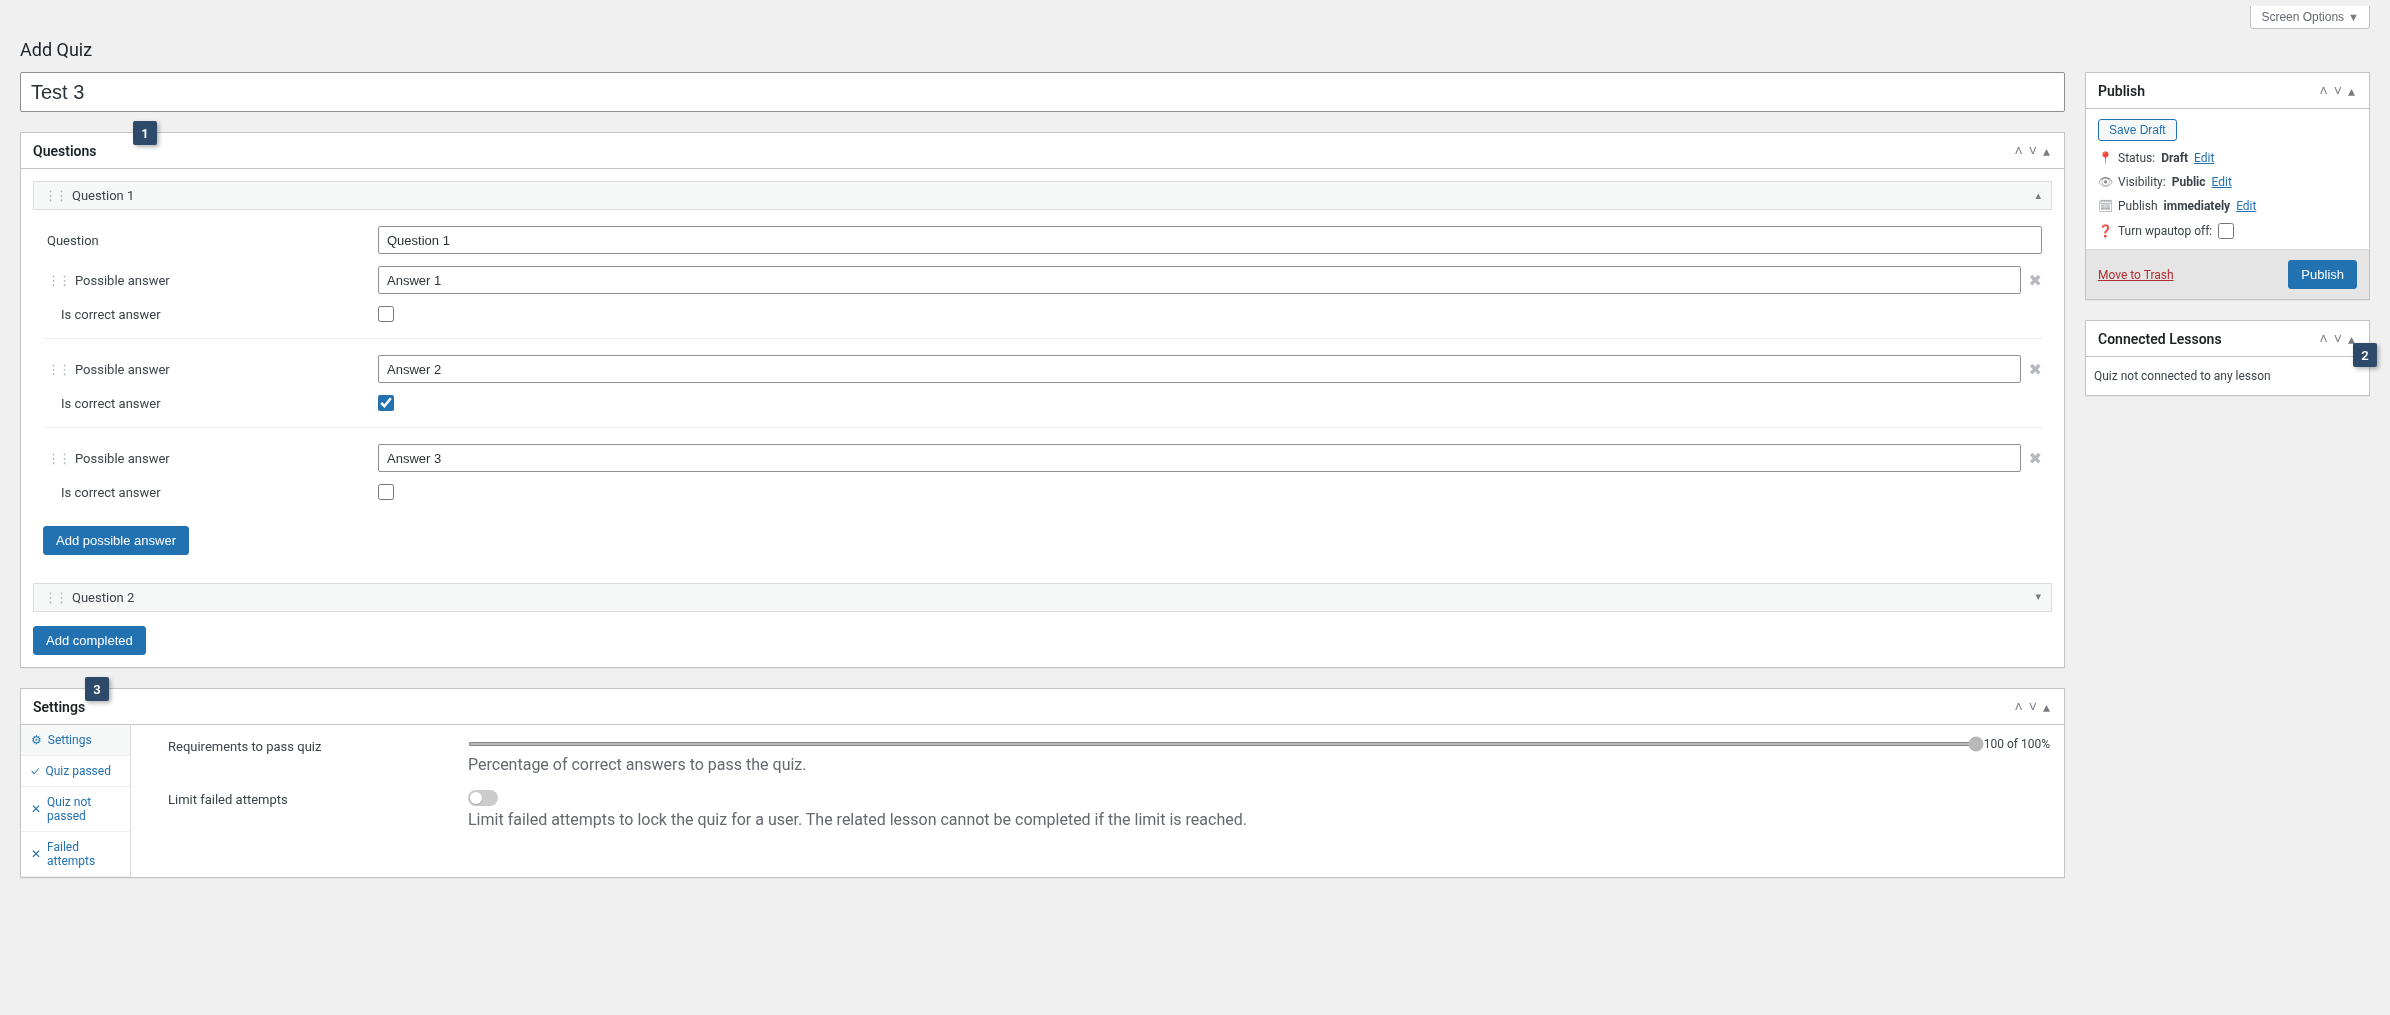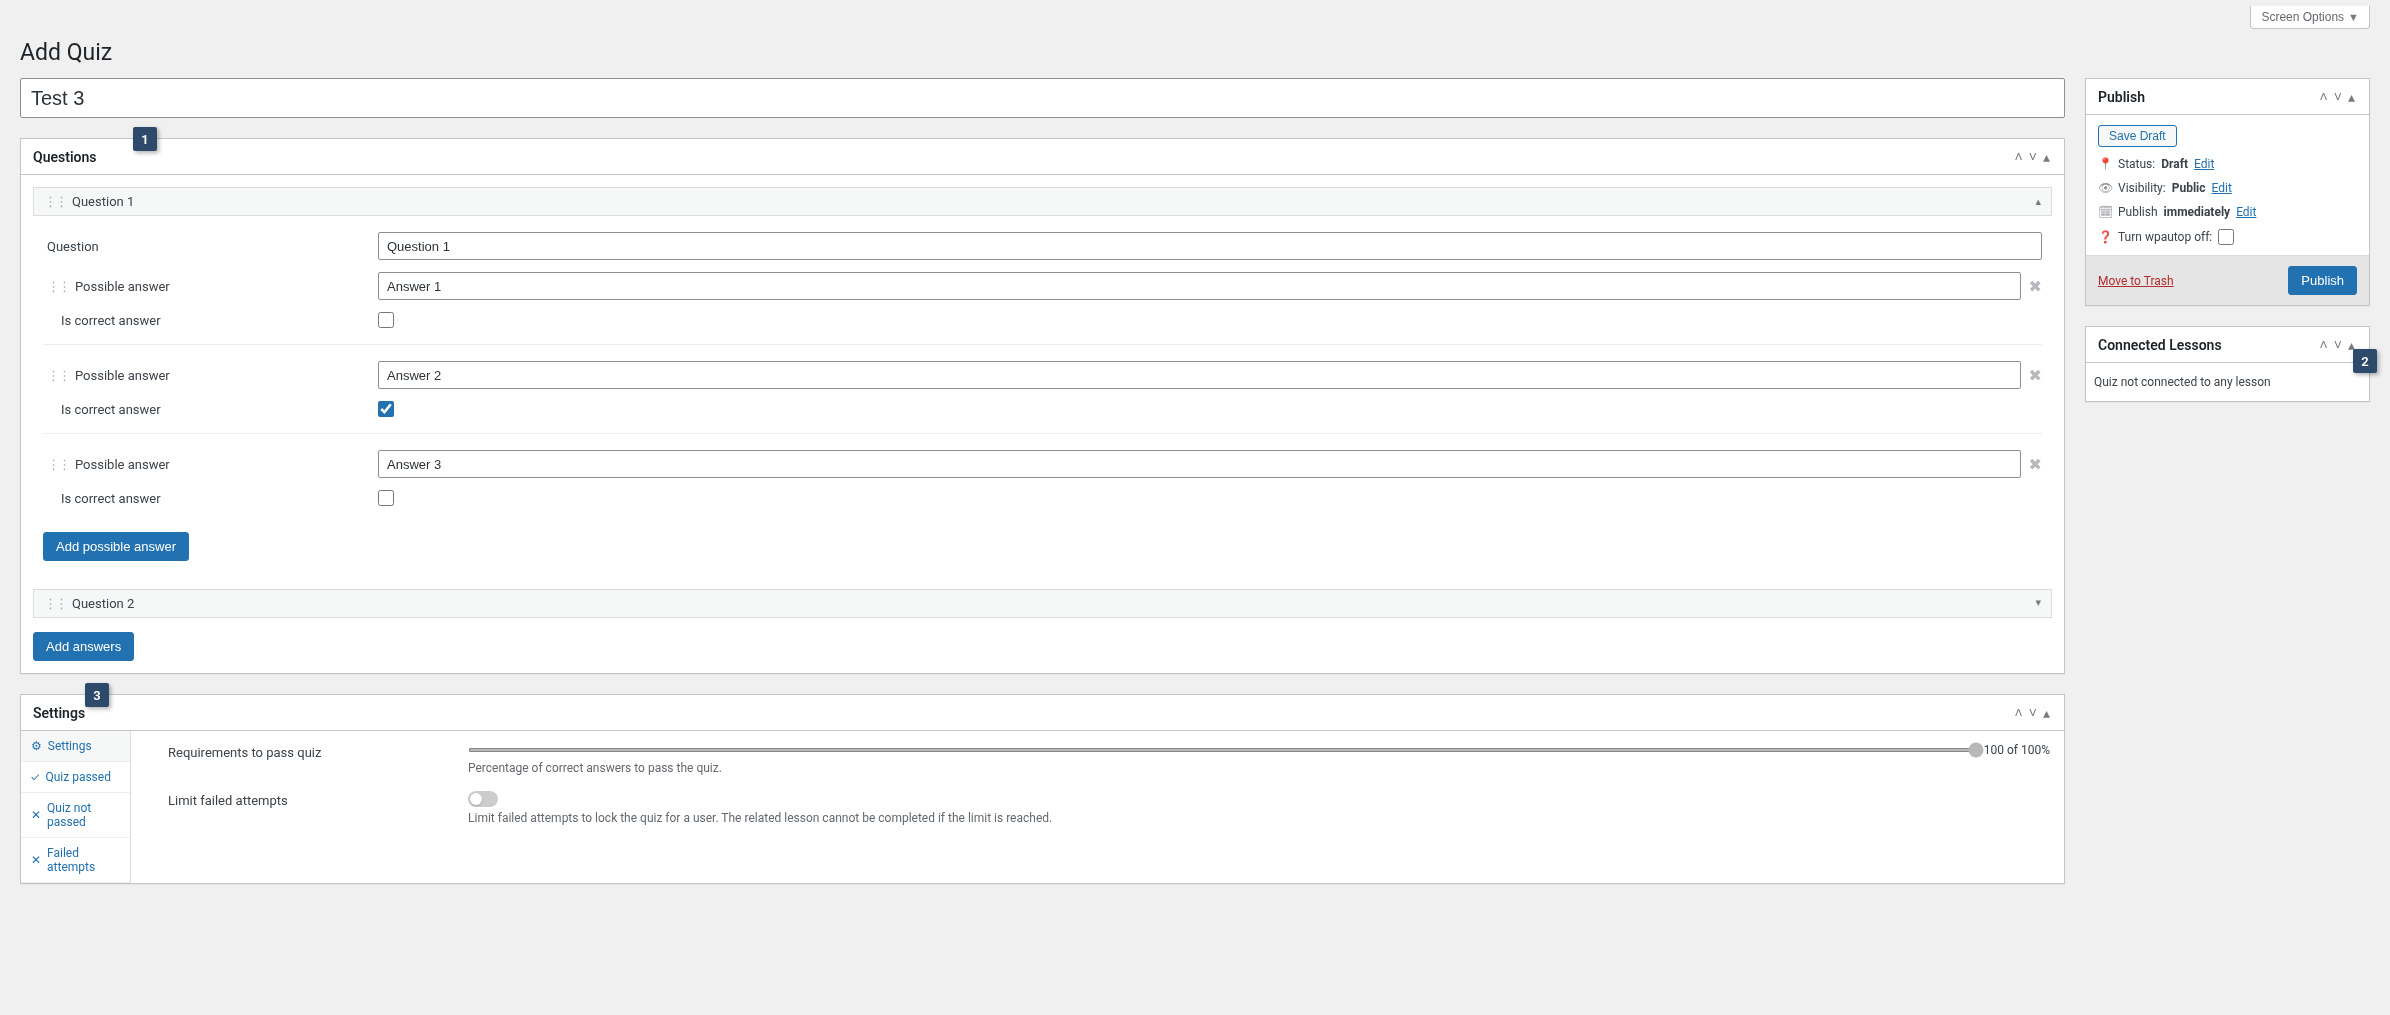--- a/index.html
+++ b/index.html
@@ -9,21 +9,21 @@
   color: #3c434a;
   background: #f0f0f1;
   padding: 0 20px 40px 20px;
 }
 .topbar { display:flex; justify-content:flex-end; padding:6px 0 4px 0; }
 .screen-options-btn {
   background:#fff; border:1px solid #c3c4c7; border-top:none;
   border-radius:0 0 4px 4px; padding:4px 10px; font-size:12px;
   color:#646970; cursor:pointer; display:flex; align-items:center; gap:4px;
 }
-h1.page-title { font-size:23px; font-weight:400; color:#1d2327; margin:6px 0 12px 0; }
+h1.page-title { font-size:18px; font-weight:400; color:#1d2327; margin:6px 0 12px 0; }
 .layout { display:flex; gap:20px; align-items:flex-start; }
 .main-col { flex:1; min-width:0; }
 .side-col { width:285px; flex-shrink:0; }
 .title-input {
   width:100%; font-size:20px; padding:6px 10px; height:40px;
   background:#fff; border:1px solid #8c8f94; border-radius:2px;
   color:#2c3338;
 }
 .postbox {
   background:#fff; border:1px solid #c3c4c7; box-shadow:0 1px 1px rgba(0,0,0,.04);
@@ -78,21 +78,21 @@
 .settings-tabs { width:110px; border-right:1px solid #dcdcde; }
 .settings-tabs .tab {
   padding:8px 10px; font-size:12px; color:#2271b1; cursor:pointer;
   display:flex; align-items:center; gap:6px; border-bottom:1px solid #eee;
 }
 .settings-tabs .tab.active { background:#f6f7f7; }
 .settings-content { flex:1; padding:4px 14px 14px 14px; }
 .settings-row { display:flex; align-items:flex-start; padding:8px 0;margin-left:23px; }
 .settings-row .label { width:300px; font-size:13px; color:#3c434a; padding-top:2px;}
 .settings-row .field { flex:1; }
-.help-text { font-size:12px; color:#646970; margin-top:4px; }
+.help-text { font-size:16px; color:#646970; margin-top:4px; }
 .range-wrap { display:flex; align-items:center; gap:0; }
 .range-wrap input[type=range] { flex:1; accent-color:#b8b8b8; height:4px;}
 .range-val { font-size:12px; color:#3c434a; white-space:nowrap; }
 .toggle {
   width:30px;height:16px;border-radius:10px;background:#ccc;position:relative;cursor:pointer;
 }
 .toggle::after{
   content:'';position:absolute;width:12px;height:12px;border-radius:50%;background:#fff;
   top:2px;left:2px;box-shadow:0 1px 2px rgba(0,0,0,.2);
 }
@@ -208,21 +208,21 @@
 
           <button class="btn btn-primary">Add possible answer</button>
         </div>
 
         <div class="collapsed-panel" style="margin-top:24px;">
           <span><span class="drag-dots">⋮⋮</span><span>Question 2</span></span>
           <span class="chev">▾</span>
         </div>
 
         <div style="margin-top:14px;">
-          <button class="btn btn-primary">Add answers</button>
+          <button class="btn btn-primary">Add completed</button>
         </div>
       </div>
     </div>
 
     
     <div class="postbox relwrap">
       <div class="callout-badge" style="top:-12px; left:64px;">3</div>
       <div class="postbox-header">
         <h2>Settings</h2>
         <div class="header-actions">

